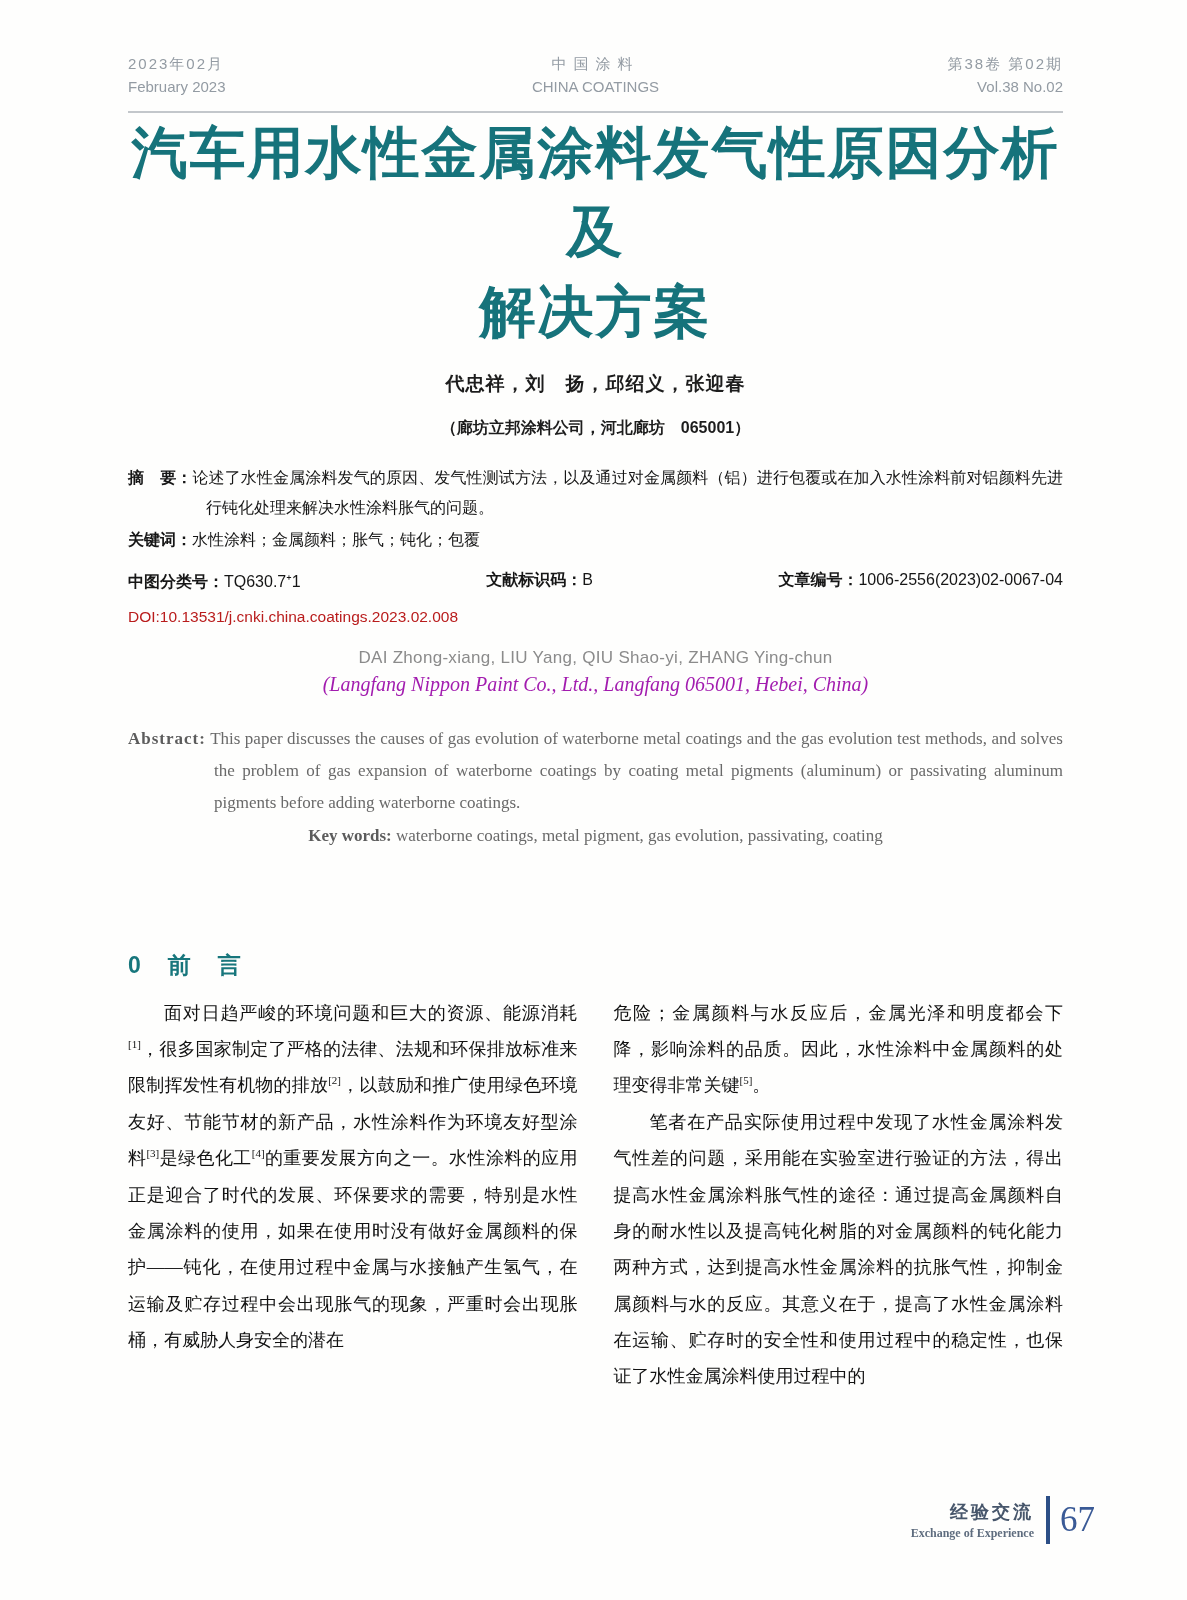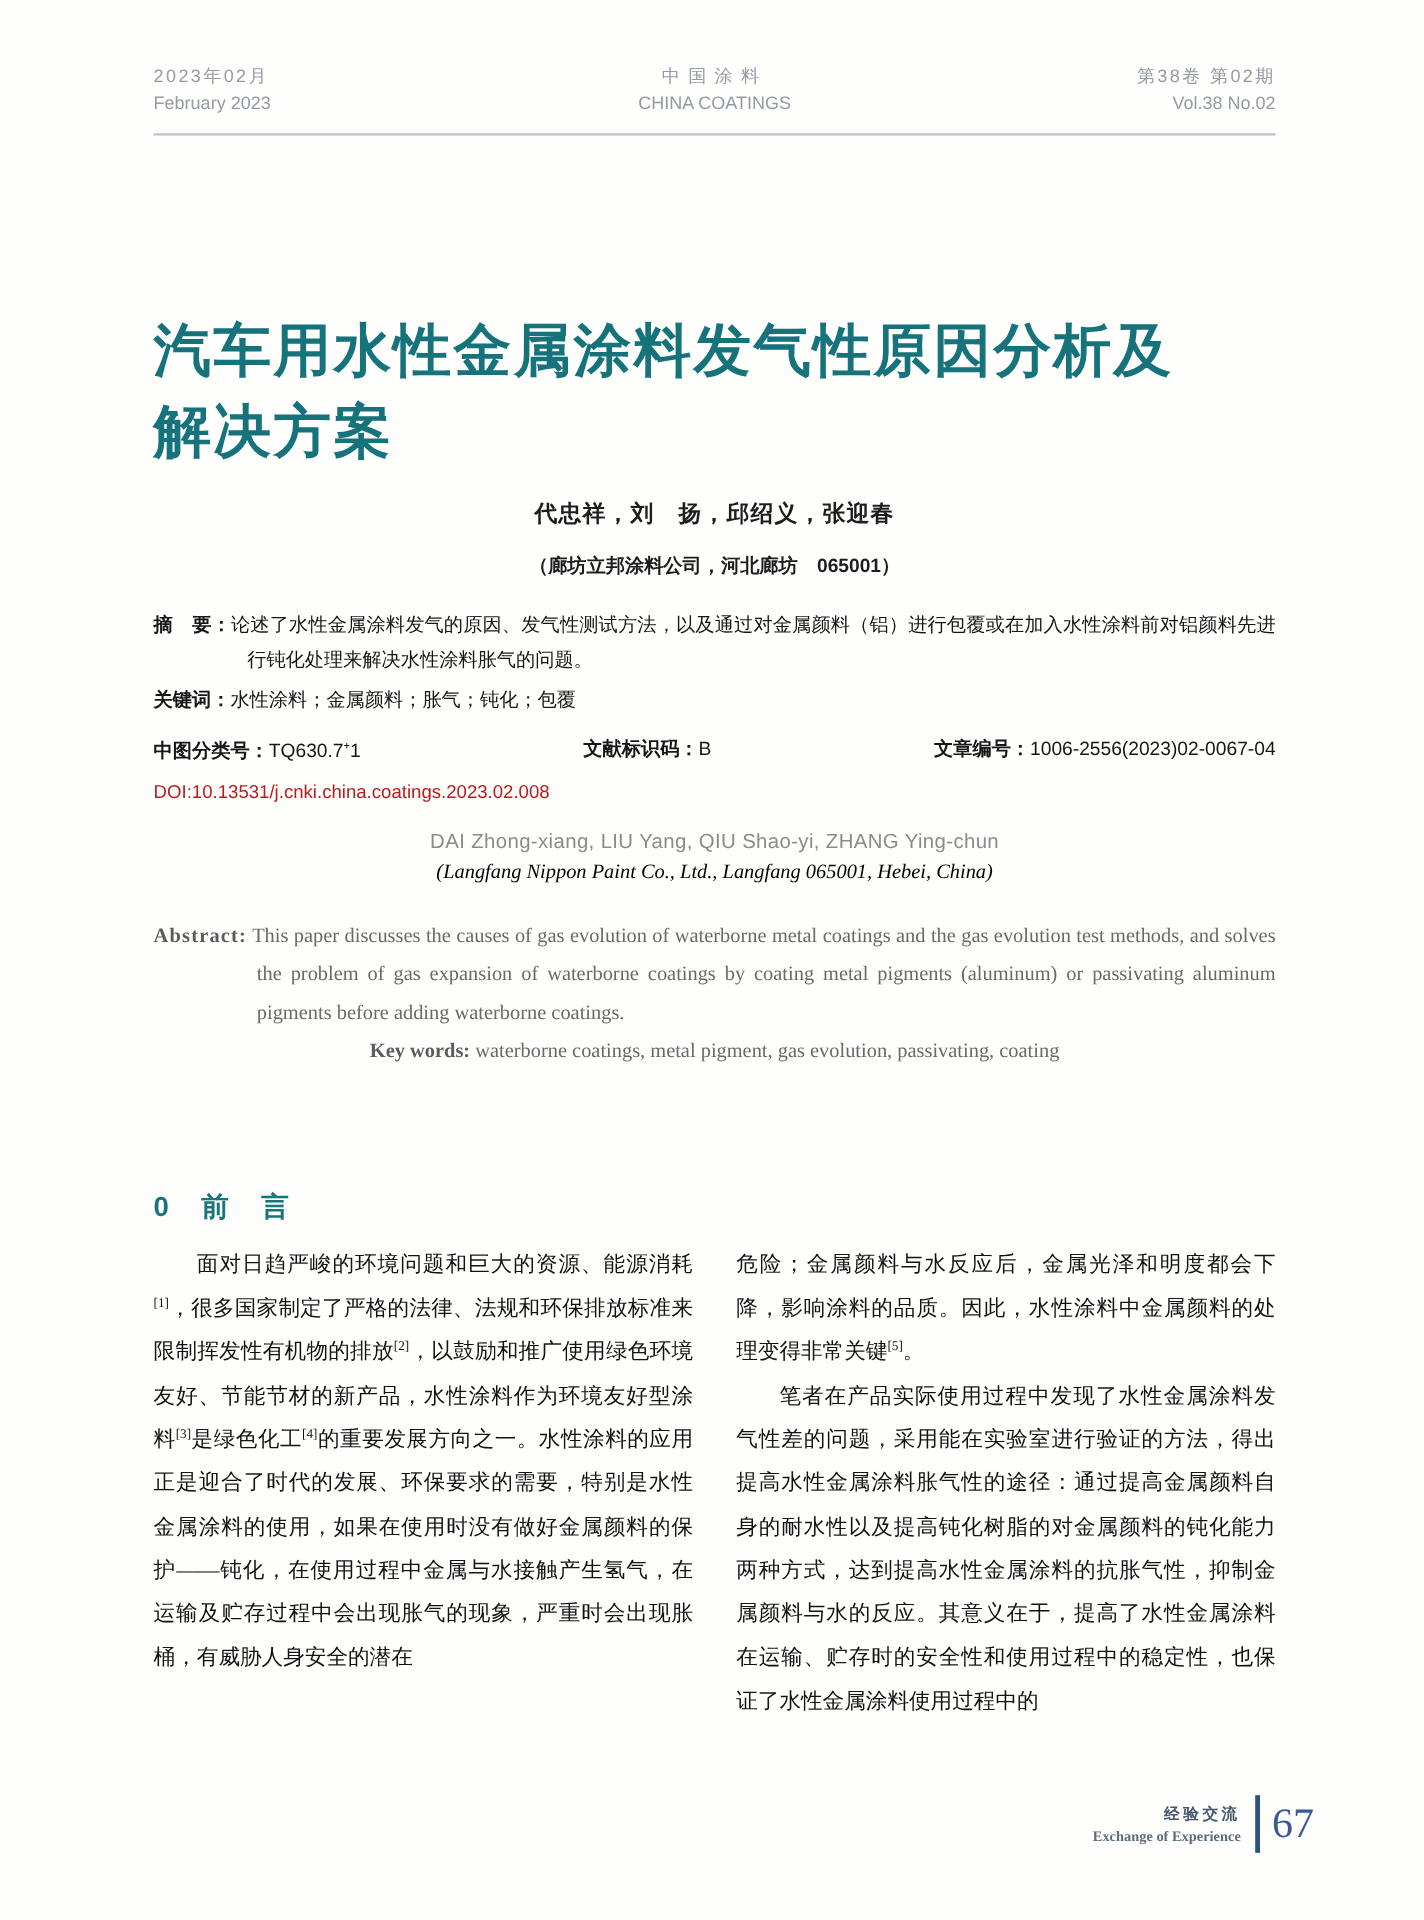--- a/index.html
+++ b/index.html
@@ -18,59 +18,59 @@
   
   .runhead { display:flex; align-items:flex-end; padding-top:52px; padding-bottom:12px;
              border-bottom:2px solid #c3c7cb; color:#939ba3; }
   .runhead .cell { flex:1; font-size:15px; line-height:1.55; }
   .runhead .cell.c { text-align:center; }
   .runhead .cell.r { text-align:right; }
   .runhead .cn { letter-spacing:2px; }
   .runhead .c .cn { letter-spacing:7px; }
 
   
-  .title-cn { margin-top:146px; color:#16737b; font-weight:800;
-              font-size:48px; line-height:1.42; letter-spacing:2px; }
+  .title-cn { text-align:center; color:#16737b; font-weight:800;
+              font-size:56px; line-height:1.42; letter-spacing:2px; }
   .authors-cn { margin-top:20px; text-align:center; font-size:19px; font-weight:700; color:#1d1d1d; letter-spacing:1px; }
   .affil-cn { margin-top:21px; text-align:center; font-size:16px; font-weight:600; color:#1d1d1d; }
 
   
   .abs-cn { margin-top:24px; font-size:16px; line-height:1.85; text-align:justify;
             padding-left:78px; text-indent:-78px; color:#161616; }
   .abs-cn .lbl, .kw-cn .lbl { font-weight:700; }
   .kw-cn { margin-top:3px; font-size:16px; line-height:1.85; color:#161616; }
 
   .meta-row { margin-top:15px; display:flex; justify-content:space-between; font-size:16px; color:#161616; }
   .meta-row .lbl { font-weight:700; }
   .doi { margin-top:15px; font-family:Liberation Sans, sans-serif; font-size:15.5px; color:#b91c1c; }
 
   
   .title-en { margin-top:88px; text-align:center; color:#16737b; font-weight:700;
               font-family:"Liberation Serif", serif; font-size:32px; line-height:1.55; }
   .authors-en { margin-top:22px; text-align:center; font-size:17px; color:#8b8b8b; letter-spacing:0.3px; }
-  .affil-en { margin-top:5px; text-align:center; font-size:17px; color:#000000;
+  .affil-en { margin-top:5px; text-align:center; font-size:20px; color:#a21caf;
               font-style:italic; font-family:"Liberation Serif", serif; }
   .abs-en { margin-top:27px; font-family:"Liberation Serif", serif; color:#696969;
             font-size:17px; line-height:1.9; text-align:justify; padding-left:86px; text-indent:-86px; }
   .abs-en .lbl { font-weight:700; letter-spacing:1px; color:#5c5c5c; }
   .kw-en { margin-top:6px; font-family:"Liberation Serif", serif; color:#696969; font-size:17px;text-align:center; }
   .kw-en .lbl { font-weight:700; color:#5c5c5c; }
 
   
   .sec-head { margin-top:104px; color:#17767c; font-weight:800; font-size:23px; letter-spacing:2px; }
   .cols { display:flex; gap:36px; margin-top:14px; }
   .col { flex:1; font-family:"Liberation Serif", serif; font-size:18px; line-height:2.02;
          text-align:justify; color:#121212; }
   .col p.indent { text-indent:2em; }
   .col sup { font-size:11px; line-height:0; }
 
   
   .pagebadge { position:absolute; top:1496px; right:92px; display:flex; align-items:center; }
   .pagebadge .names { text-align:right; }
-  .pagebadge .col-cn { font-size:13px; font-weight:700; color:#47566b; letter-spacing:3px; }
+  .pagebadge .col-cn { font-size:18px; font-weight:700; color:#47566b; letter-spacing:3px; }
   .pagebadge .col-en { font-size:12px; font-family:"Liberation Serif", serif; font-weight:700; color:#5e6c7e; margin-top:2px; }
   .pagebadge .bar { width:4px; height:48px; background:#2c4f86; margin:0 10px 0 12px; }
   .pagebadge .num { font-size:35px; font-family:"Liberation Serif", serif; color:#3a5a96; }
 </style>
 </head>
 <body>
 
 <div class="page">
   <div class="inner">
 

